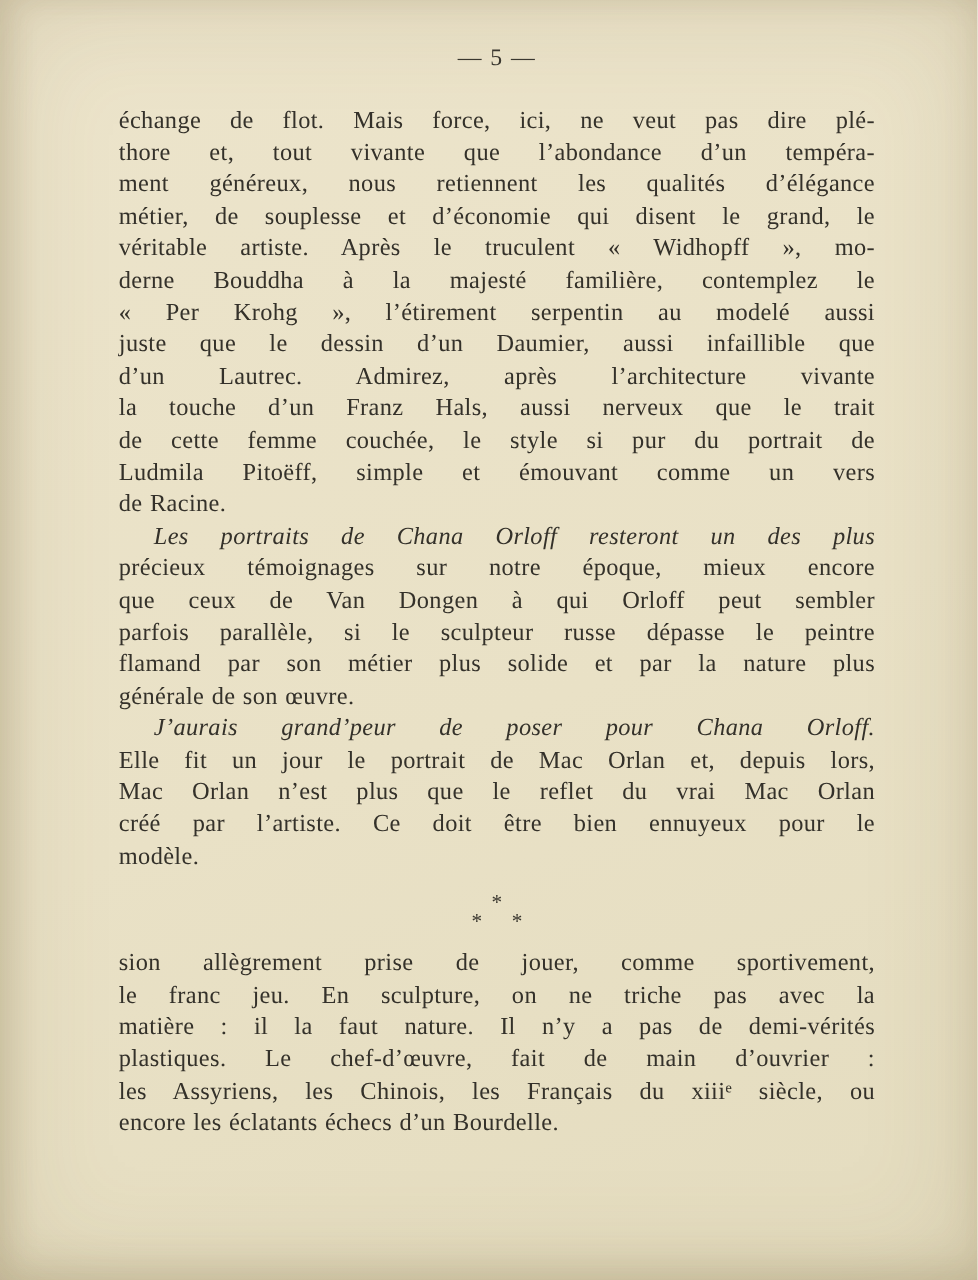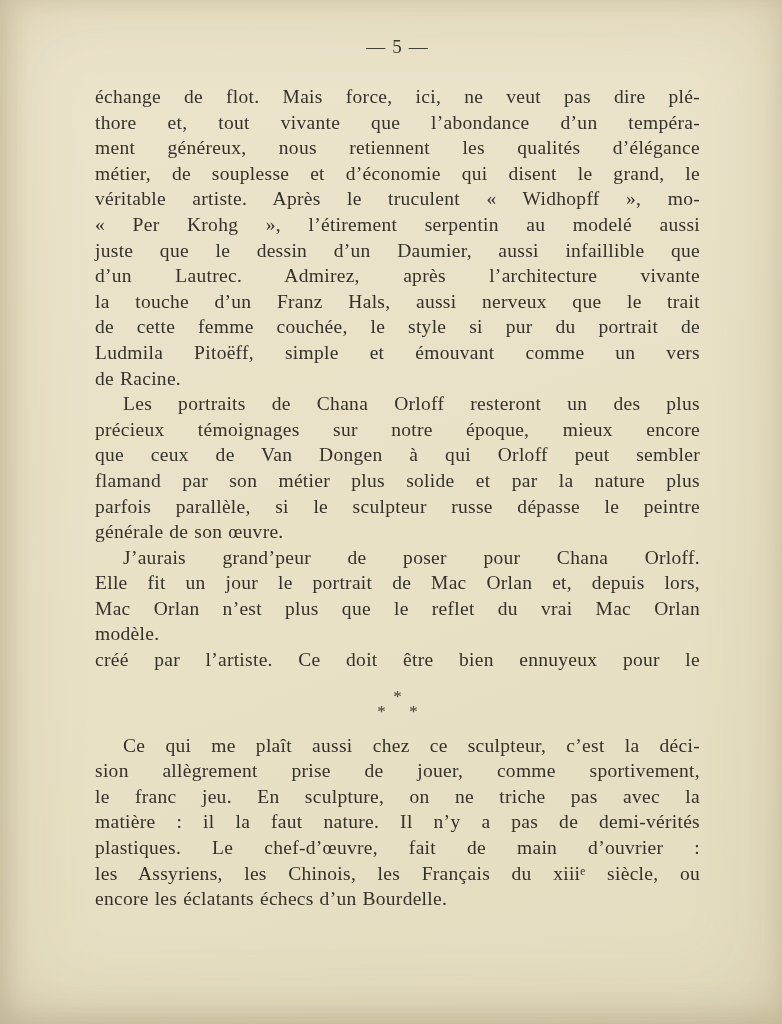--- a/index.html
+++ b/index.html
@@ -44,20 +44,21 @@
   .line {
     text-align: justify;
     text-align-last: justify;
     white-space: normal;
   }
   .line.last {
     text-align-last: left;
   }
   .line.first-indent {
     text-indent: 28px;
+    font-style: italic;
   }
   .asterism {
     text-align: center;
     font-size: 17px;
     line-height: 15px;
     margin: 16px 0 14px 0;
     color: #3a372f;
   }
   .asterism .ast-top {
     letter-spacing: 0;
@@ -72,49 +73,49 @@
 
 <div class="page">
   <div class="page-number">— 5 —</div>
   <div class="text-block" id="text-block">
       <div class="paragraph">
         <div class="line">échange de flot. Mais force, ici, ne veut pas dire plé-</div>
         <div class="line">thore et, tout vivante que l’abondance d’un tempéra-</div>
         <div class="line">ment généreux, nous retiennent les qualités d’élégance</div>
         <div class="line">métier, de souplesse et d’économie qui disent le grand, le</div>
         <div class="line">véritable artiste. Après le truculent « Widhopff », mo-</div>
+        <div class="line">derne Bouddha à la majesté familière, contemplez le</div>
         <div class="line">« Per Krohg », l’étirement serpentin au modelé aussi</div>
         <div class="line">juste que le dessin d’un Daumier, aussi infaillible que</div>
         <div class="line">d’un Lautrec. Admirez, après l’architecture vivante</div>
         <div class="line">la touche d’un Franz Hals, aussi nerveux que le trait</div>
         <div class="line">de cette femme couchée, le style si pur du portrait de</div>
         <div class="line">Ludmila Pitoëff, simple et émouvant comme un vers</div>
         <div class="line last">de Racine.</div>
       </div>
       <div class="paragraph">
         <div class="line first-indent">Les portraits de Chana Orloff resteront un des plus</div>
         <div class="line">précieux témoignages sur notre époque, mieux encore</div>
         <div class="line">que ceux de Van Dongen à qui Orloff peut sembler</div>
+        <div class="line">parfois parallèle, si le sculpteur russe dépasse le peintre</div>
         <div class="line">flamand par son métier plus solide et par la nature plus</div>
-        <div class="line">parfois parallèle, si le sculpteur russe dépasse le peintre</div>
         <div class="line last">générale de son œuvre.</div>
       </div>
       <div class="paragraph">
         <div class="line first-indent">J’aurais grand’peur de poser pour Chana Orloff.</div>
         <div class="line">Elle fit un jour le portrait de Mac Orlan et, depuis lors,</div>
         <div class="line">Mac Orlan n’est plus que le reflet du vrai Mac Orlan</div>
+        <div class="line">créé par l’artiste. Ce doit être bien ennuyeux pour le</div>
         <div class="line last">modèle.</div>
-        <div class="line">créé par l’artiste. Ce doit être bien ennuyeux pour le</div>
       </div>
       <div class="asterism">
         <div class="ast-top">*</div>
         <div class="ast-bottom">* *</div>
       </div>
       <div class="paragraph">
-        <div class="line first-indent">Ce qui me plaît aussi chez ce sculpteur, c’est la déci-</div>
         <div class="line">sion allègrement prise de jouer, comme sportivement,</div>
         <div class="line">le franc jeu. En sculpture, on ne triche pas avec la</div>
         <div class="line">matière : il la faut nature. Il n’y a pas de demi-vérités</div>
         <div class="line">plastiques. Le chef-d’œuvre, fait de main d’ouvrier :</div>
         <div class="line">les Assyriens, les Chinois, les Français du xiiiᵉ siècle, ou</div>
         <div class="line last">encore les éclatants échecs d’un Bourdelle.</div>
       </div>
     </div>
 </div>
 

